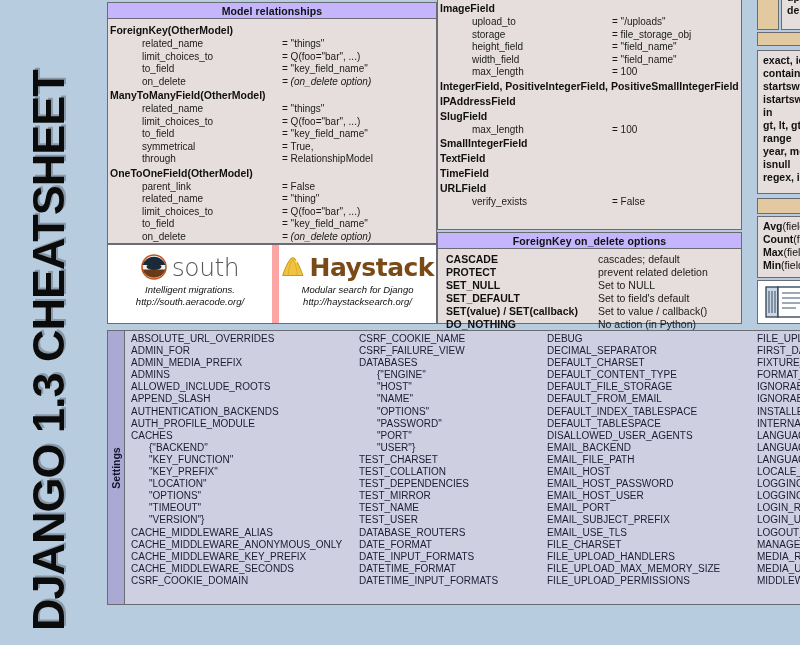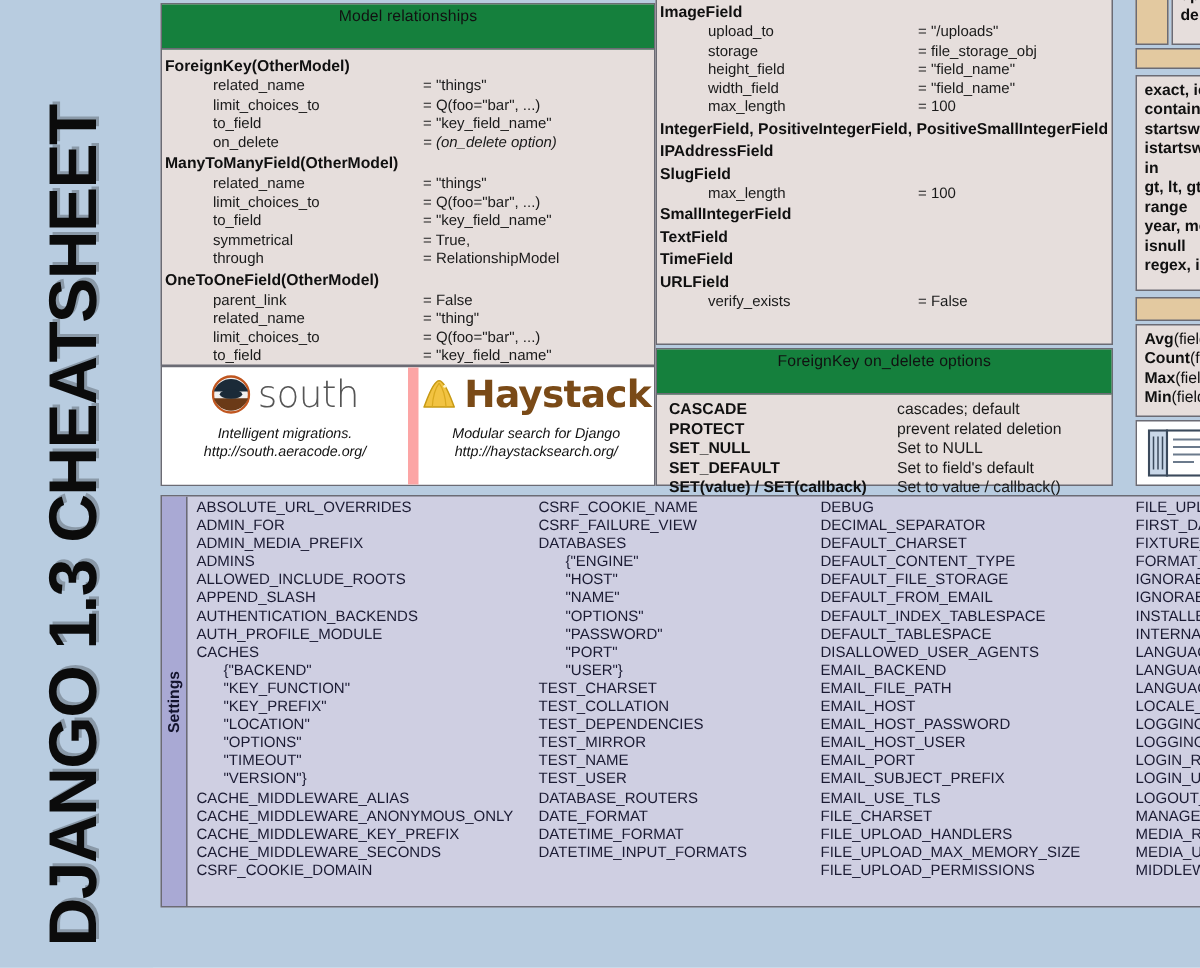--- a/index.html
+++ b/index.html
@@ -42,27 +42,27 @@
   }
 
   
   .panel {
     position: absolute;
     background: #e6dedc;
     border: 1px solid #6b6b74;
     box-sizing: border-box;
   }
   .panel-head {
-    background: #15803d;
+    background: #c4b5fd;
     border-bottom: 1px solid #6b6b74;
     text-align: center;
-    font-weight: normal;
+    font-weight: bold;
     font-size: 10.5px;
     color: #111;
-    padding: 2px 0 15px 0;
+    padding: 2px 0 1px 0;
     letter-spacing: .1px;
   }
   .panel-body {
     padding: 4px 0 4px 0;
   }
 
   
   .grp {
     font-weight: bold;
     font-size: 10.5px;
@@ -105,21 +105,21 @@
   .logo-cell {
     width: 50%;
     background: #fff;
     text-align: center;
     padding: 5px 2px 4px 2px;
     box-sizing: border-box;
   }
   .logo-cell + .logo-cell { border-left: 7px solid #fca5a5; }
   .logo-mark {
     display: flex;
-    align-items: flex-start;
+    align-items: center;
     justify-content: center;
     gap: 5px;
     height: 34px;
   }
   .logo-word {
     font-family: "DejaVu Sans", sans-serif;
     font-size: 25px;
     line-height: 25px;
     letter-spacing: -.5px;
   }
@@ -455,20 +455,21 @@
         <div class="s ind">"PORT"</div>
         <div class="s ind">"USER"}</div>
         <div class="s">TEST_CHARSET</div>
         <div class="s">TEST_COLLATION</div>
         <div class="s">TEST_DEPENDENCIES</div>
         <div class="s">TEST_MIRROR</div>
         <div class="s">TEST_NAME</div>
         <div class="s">TEST_USER</div>
         <div class="s">DATABASE_ROUTERS</div>
         <div class="s">DATE_FORMAT</div>
+        <div class="s">DATE_INPUT_FORMATS</div>
         <div class="s">DATETIME_FORMAT</div>
         <div class="s">DATETIME_INPUT_FORMATS</div>
       </div>
       <div class="scol" style="width: 210px;">
         <div class="s">DEBUG</div>
         <div class="s">DECIMAL_SEPARATOR</div>
         <div class="s">DEFAULT_CHARSET</div>
         <div class="s">DEFAULT_CONTENT_TYPE</div>
         <div class="s">DEFAULT_FILE_STORAGE</div>
         <div class="s">DEFAULT_FROM_EMAIL</div>

